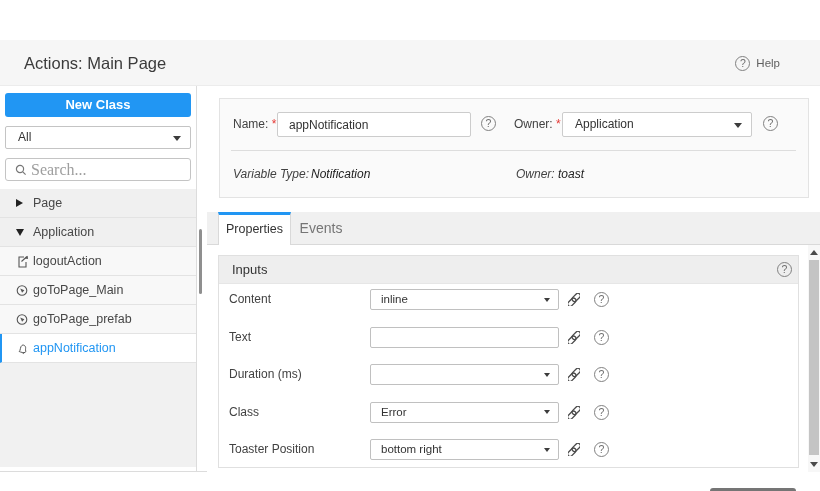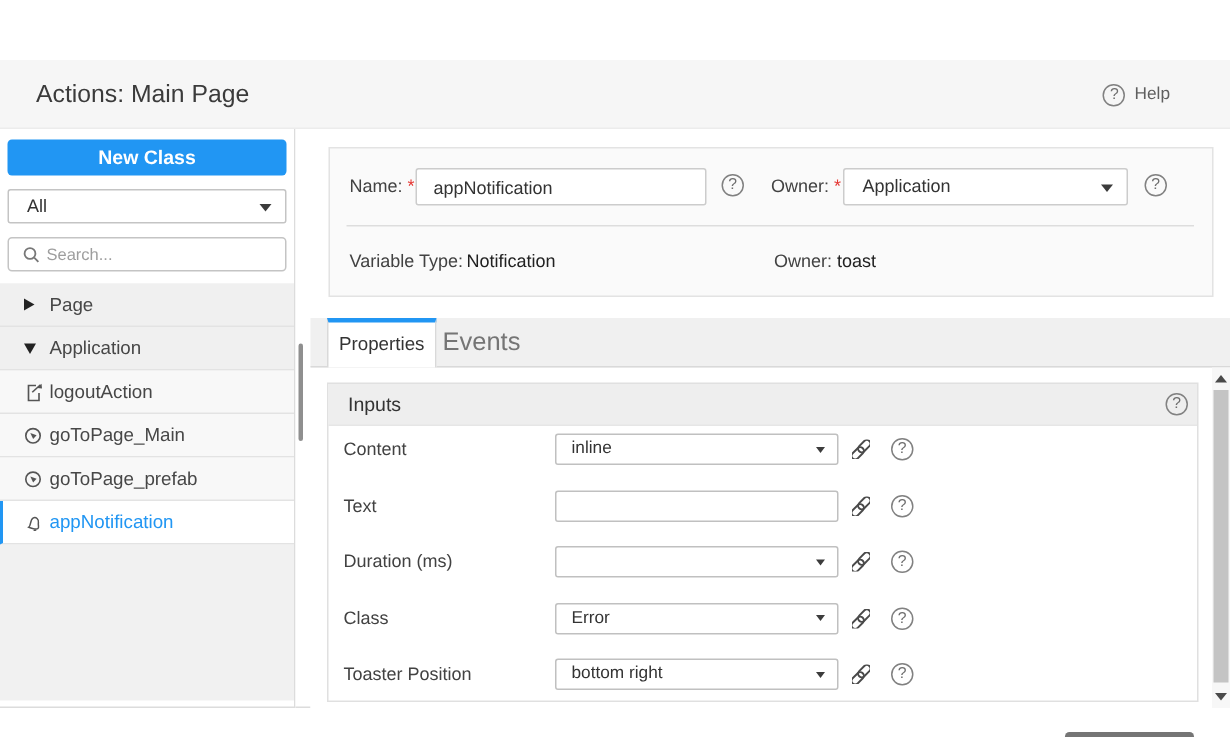--- a/index.html
+++ b/index.html
@@ -52,22 +52,22 @@
     width:0; height:0; border-left:4px solid transparent; border-right:4px solid transparent;
     border-top:5px solid #3c3c3c;
   }
   .search-box {
     position:absolute; left:5px; top:72px; width:186px; height:23px;
     background:#fff; border:1px solid #c4c4c4; border-radius:3px;
   }
   .search-box svg { position:absolute; left:9px; top:5px; }
   .search-box input {
     position:absolute; left:25px; top:0; width:155px; height:21px;
-    border:none; outline:none; font-size:11px; color:#555; background:transparent;
-    font-family:Liberation Sans, sans-serif;
+    border:none; outline:none; font-size:16px; color:#555; background:transparent;
+    font-family:Liberation Serif, serif;
   }
   .search-box input::placeholder { color:#9e9e9e; }
   
   .tree { position:absolute; left:0; top:103px; width:196px; bottom:4px; background:#f1f1f1; }
   .tree-row {
     position:relative; height:29px; border-bottom:1px solid #e3e3e3;
     font-size:12.5px; color:#474747; cursor:pointer;
   }
   .tree-row.group { background:#f0f0f0; }
   .tree-row.item  { background:#f8f8f8; }
@@ -98,37 +98,37 @@
     font-size:12px; color:#333; padding:0 0 0 11px; outline:none; font-family:inherit;
   }
   .owner-select {
     position:absolute; left:342px; top:0; width:190px; height:25px;
     border:1px solid #cccccc; border-radius:2px; background:#fff;
   }
   .owner-select .sel-text { position:absolute; left:12px; line-height:23px; font-size:12px; color:#333; }
   .fb-help1 { position:absolute; left:261px; top:4px; }
   .fb-help2 { position:absolute; left:543px; top:4px; }
   .fb-divider { position:absolute; left:11px; top:51px; width:565px; height:1px; background:#dddddd; }
-  .fb-row2 { position:absolute; left:0; top:65px; width:100%; height:20px; font-size:12px; }
+  .fb-row2 { position:absolute; left:0; top:65px; width:100%; height:20px; font-size:12px;font-style:italic; }
   .fb-static-label { position:absolute; color:#424242; line-height:20px; }
   .fb-static-value { position:absolute; color:#212121; line-height:20px; }
   
   .tabstrip {
     position:absolute; left:0; top:126px; width:613px; height:33px;
     background:#f0f0f0; border-bottom:1px solid #d9d9d9;
   }
   .tab-active {
     position:absolute; left:11px; top:0; width:73px; height:33px;
     background:#fff; border-top:3px solid #2196f3;
     border-left:1px solid #d9d9d9; border-right:1px solid #d9d9d9;
     text-align:center; line-height:29px; font-size:12.5px; color:#333; z-index:2; cursor:pointer;
   }
   .tab-plain {
     position:absolute; left:84px; top:0; width:60px; height:32px;
-    text-align:center; line-height:32px; font-size:17px; color:#757575; cursor:pointer;
+    text-align:center; line-height:32px; font-size:14px; color:#757575; cursor:pointer;
   }
   
   .inputs-panel {
     position:absolute; left:11px; top:169px; width:581px; height:213px;
     background:#fff; border:1px solid #e0e0e0;
   }
   .inputs-header {
     position:absolute; left:0; top:0; width:579px; height:28px;
     background:#eeeeee; border-bottom:1px solid #e6e6e6;padding-left:20px;
   }

